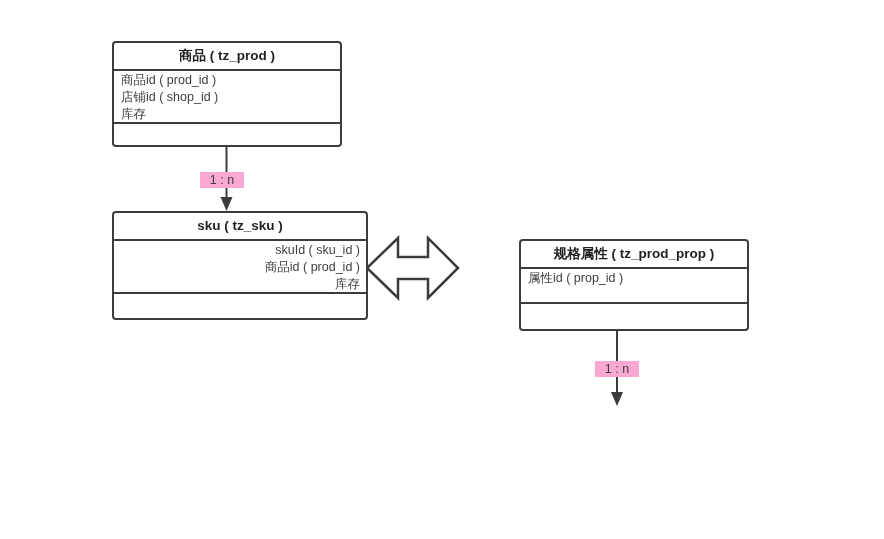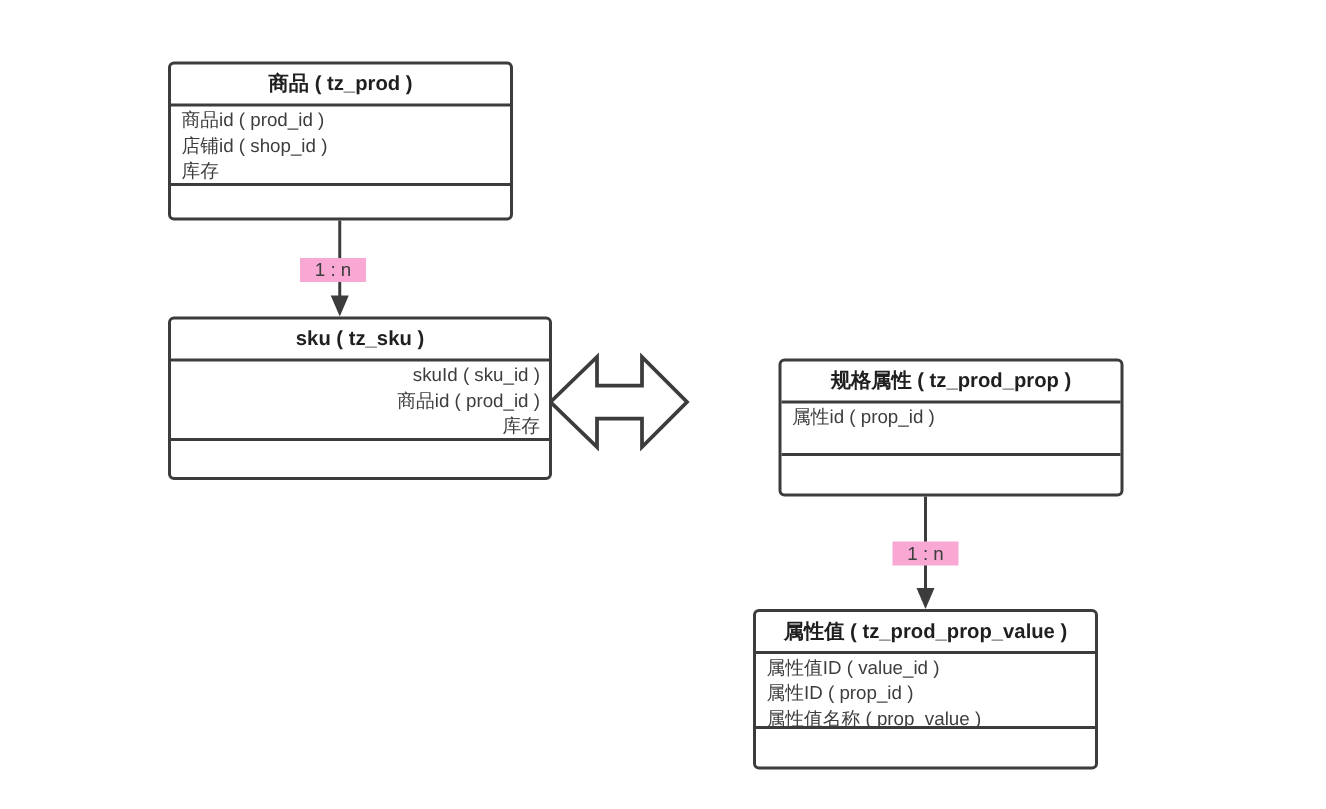--- a/index.html
+++ b/index.html
@@ -108,26 +108,17 @@
   </div>
 
   <div class="entity" style="left:502px; top:239px; width:230px; height:92px;margin-left:17px;">
     <div class="entity-title">规格属性 ( tz_prod_prop )</div>
     <div class="entity-fields" style="height:35px;">
         <div class="field-row">属性id ( prop_id )</div>
       </div>
     <div class="entity-footer"></div>
   </div>
 
-  <div class="entity" style="left:502px; top:406px; width:230px; height:107px;">
-    <div class="entity-title">属性值 ( tz_prod_prop_value )</div>
-    <div class="entity-fields" style="height:50px;">
-        <div class="field-row">属性值ID ( value_id )</div>
-        <div class="field-row">属性ID ( prop_id )</div>
-        <div class="field-row">属性值名称 ( prop_value )</div>
-      </div>
-    <div class="entity-footer"></div>
-  </div>
 
   <div class="conn-label" style="left:200px; top:172px;">1 : n</div>
   <div class="conn-label" style="left:595px; top:361px;">1 : n</div>
 
 </div>
 
 </body></html>

